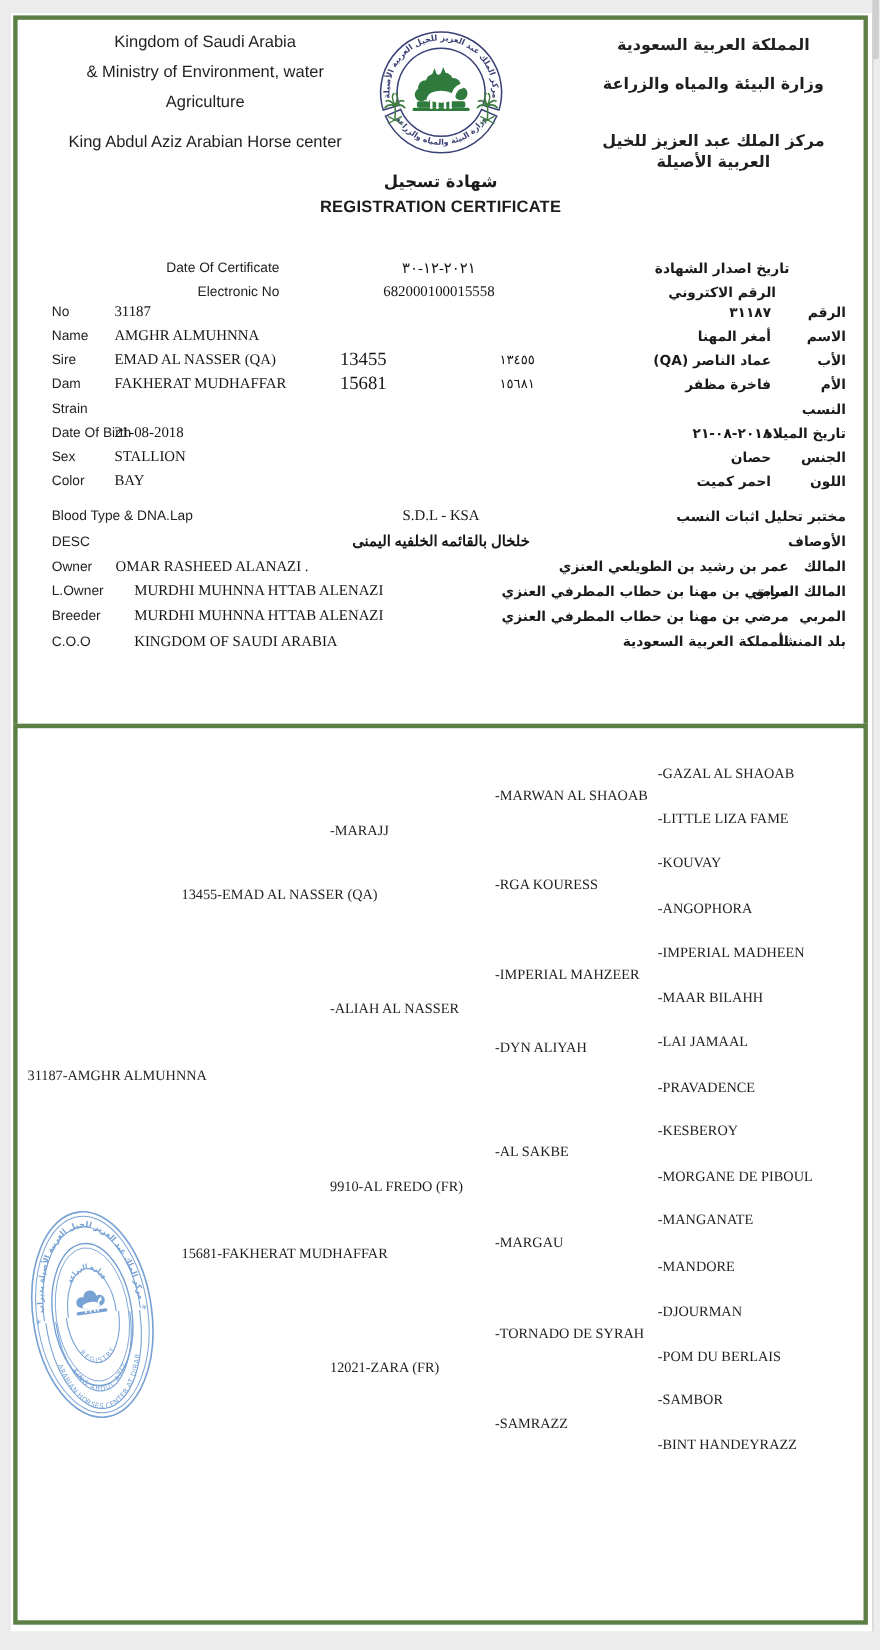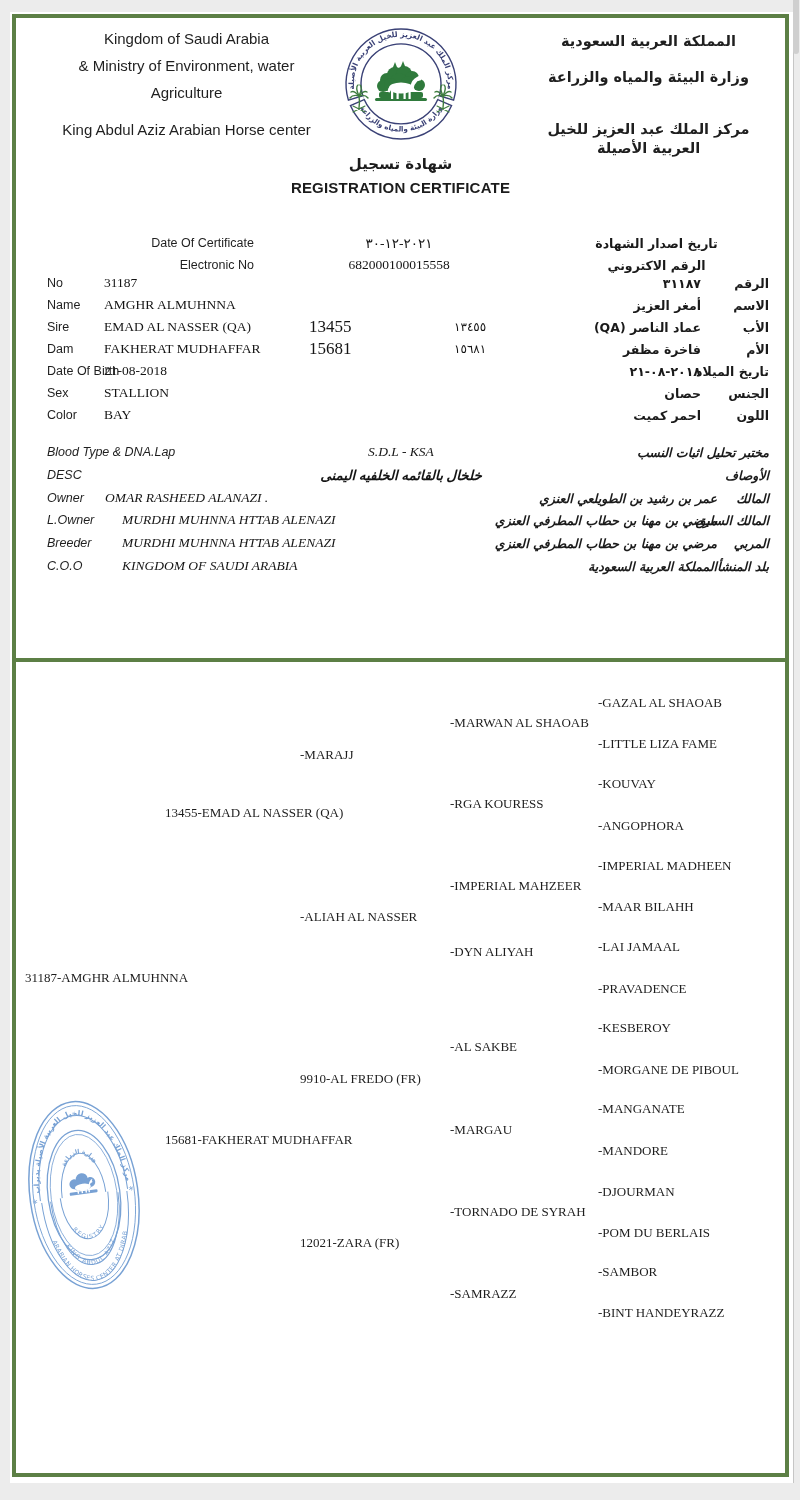--- a/index.html
+++ b/index.html
@@ -29,21 +29,21 @@
   .f-row{display:grid;grid-template-columns:57px 205px 145px 110px 1fr 68px;height:22px;align-items:center;padding:0 16px 0 31px;}
   .f-label{font-size:12.5px;color:#1f1f1f;white-space:nowrap;}
   .f-value{font-family:"Liberation Serif",serif;font-size:13.5px;color:#151515;white-space:nowrap;}
   .f-ind{}
   .f-num{font-family:"Liberation Serif",serif;font-size:17px;color:#151515;}
   .f-arnum{font-family:"DejaVu Sans",sans-serif;font-size:12px;color:#151515;}
   .f-arval{text-align:right;white-space:nowrap;}
   .f-arlab{text-align:right;white-space:nowrap;}
   .ar{font-family:"DejaVu Sans",sans-serif;font-weight:700;font-size:12.5px;color:#1a1a1a;}
   
-  .details{position:absolute;top:423px;left:0;right:0;font-style:italic;}
+  .details{position:absolute;top:440px;left:0;right:0;}
   .f2-row{position:relative;height:22.7px;}
   .f2-row span{position:absolute;top:50%;transform:translateY(-50%);white-space:nowrap;}
   .f2-label{left:31px;font-size:12.5px;color:#1f1f1f;}
   .f2-value{left:89px;font-family:"Liberation Serif",serif;font-size:13.5px;color:#151515;}
   .f2-ind{left:106px !important;}
   .f2-center{left:200px;width:370px;text-align:center;font-family:"Liberation Serif",serif;font-size:13.5px;color:#151515;}
   .f2-arval{right:68px;direction:rtl;}
   .f2-arlab{right:16px;direction:rtl;}
   
   .ped-cell{position:absolute;font-family:"Liberation Serif",serif;font-size:13px;color:#1d1d1d;white-space:nowrap;}
@@ -158,38 +158,46 @@
           <span class="f-num"></span>
           <span class="f-arnum"></span>
           <span class="f-arval ar" dir="rtl">٣١١٨٧</span>
           <span class="f-arlab ar" dir="rtl">الرقم</span>
         </div>
         <div class="f-row">
           <span class="f-label">Name</span>
           <span class="f-value">AMGHR ALMUHNNA</span>
           <span class="f-num"></span>
           <span class="f-arnum"></span>
-          <span class="f-arval ar" dir="rtl">أمغر العزيز</span>
+          <span class="f-arval ar" dir="rtl">أمغر المهنا</span>
           <span class="f-arlab ar" dir="rtl">الاسم</span>
         </div>
         <div class="f-row">
           <span class="f-label">Sire</span>
           <span class="f-value">EMAD AL NASSER (QA)</span>
           <span class="f-num">13455</span>
           <span class="f-arnum">١٣٤٥٥</span>
           <span class="f-arval ar" dir="rtl">عماد الناصر (QA)</span>
           <span class="f-arlab ar" dir="rtl">الأب</span>
         </div>
         <div class="f-row">
           <span class="f-label">Dam</span>
           <span class="f-value">FAKHERAT MUDHAFFAR</span>
           <span class="f-num">15681</span>
           <span class="f-arnum">١٥٦٨١</span>
           <span class="f-arval ar" dir="rtl">فاخرة مظفر</span>
           <span class="f-arlab ar" dir="rtl">الأم</span>
+        </div>
+        <div class="f-row">
+          <span class="f-label">Strain</span>
+          <span class="f-value"></span>
+          <span class="f-num"></span>
+          <span class="f-arnum"></span>
+          <span class="f-arval ar" dir="rtl"></span>
+          <span class="f-arlab ar" dir="rtl">النسب</span>
         </div>
         <div class="f-row">
           <span class="f-label">Date Of Birth</span>
           <span class="f-value f-ind">21-08-2018</span>
           <span class="f-num"></span>
           <span class="f-arnum"></span>
           <span class="f-arval ar" dir="ltr">٢٠١٨-٠٨-٢١</span>
           <span class="f-arlab ar" dir="rtl">تاريخ الميلاد</span>
         </div>
         <div class="f-row">

